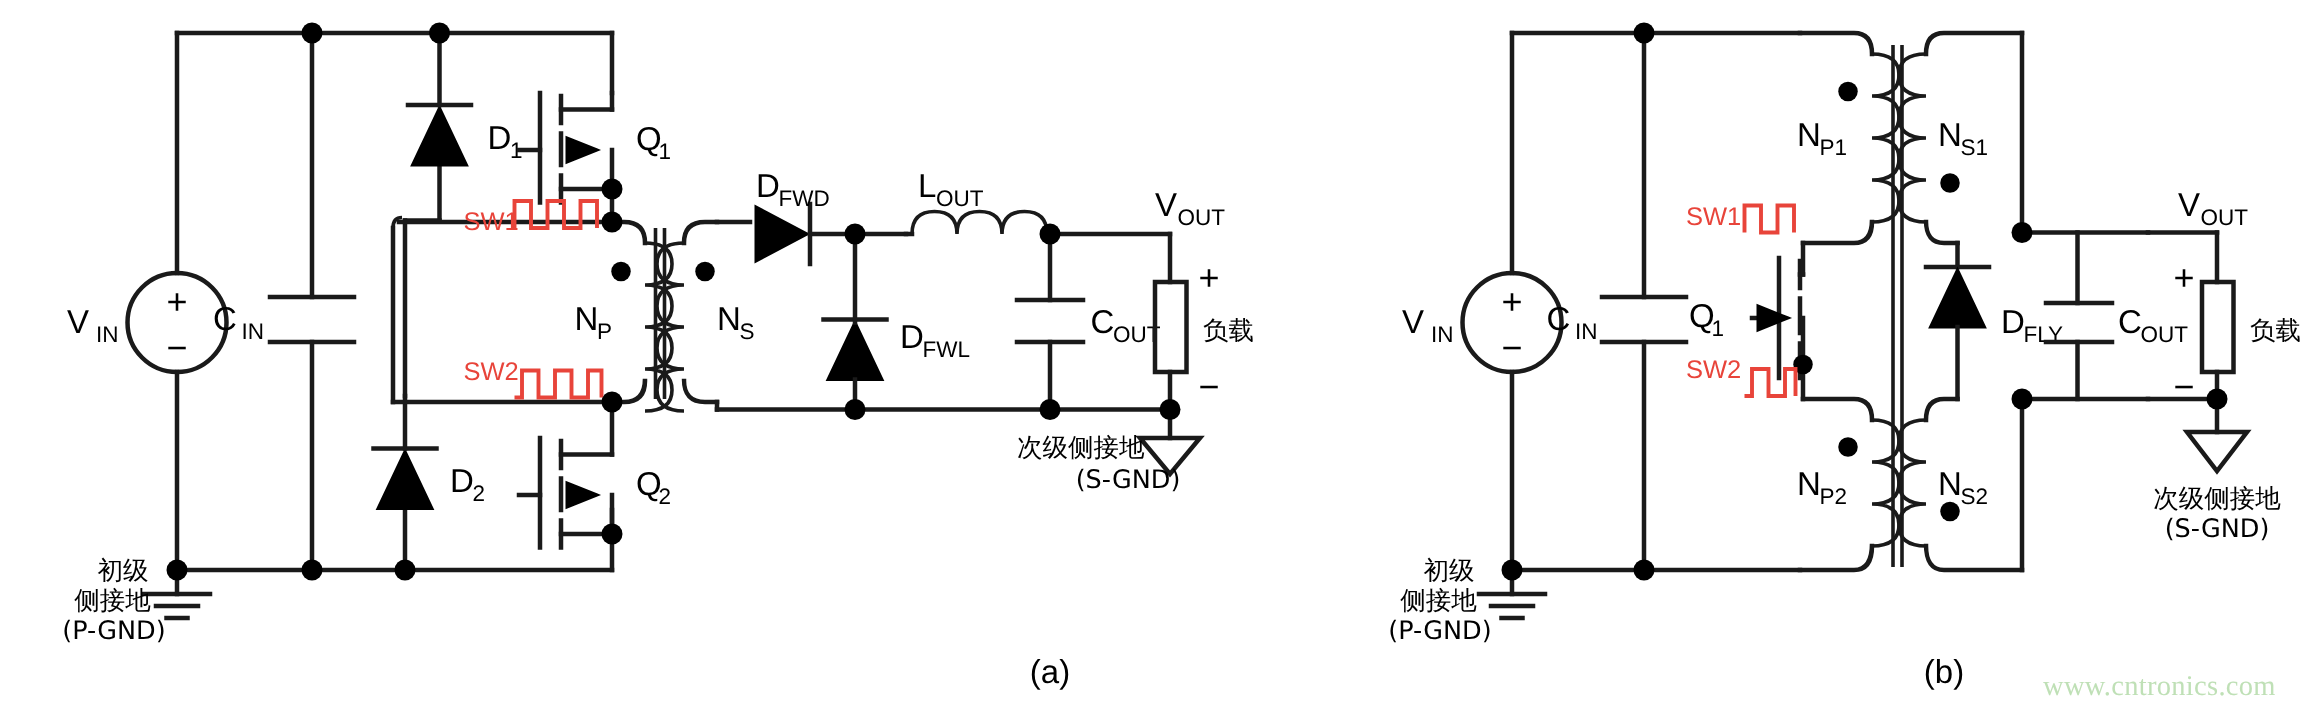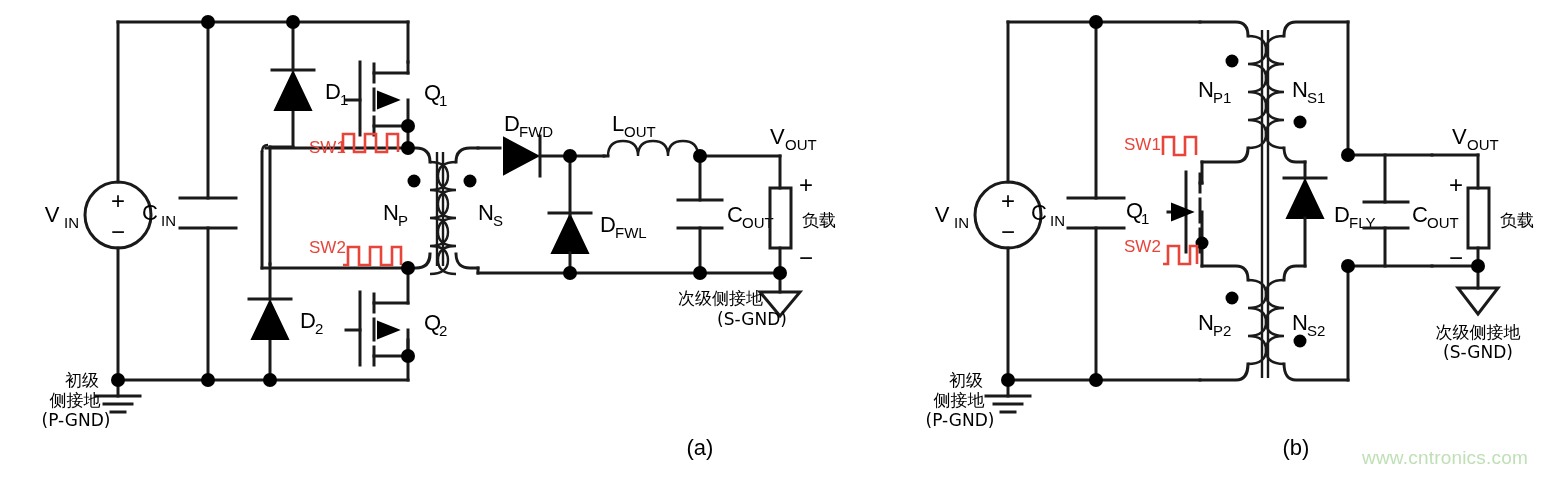--- a/index.html
+++ b/index.html
@@ -13,21 +13,21 @@
   .nofill{fill:none;stroke:#1a1a1a;stroke-width:3;}
   .sw{stroke:#e8443a;stroke-width:2.6;fill:none;stroke-linejoin:miter;stroke-linecap:butt;}
   text{font-family:"Liberation Sans",sans-serif;fill:#000;}
   .lbl{font-size:22px;}
   .lblsub{font-size:15px;}
   .swlbl{font-size:17px;fill:#e8443a;font-weight:normal;}
   .cn{font-family:"DejaVu Sans","Liberation Sans",sans-serif;font-size:17px;}
   .cap{font-size:22px;}
   .pm{font-size:24px;}
   .wm{position:absolute;left:1362px;top:447px;font-size:19px;color:#bfe0b6;
-      font-family:Liberation Sans, sans-serif;letter-spacing:.2px;white-space:nowrap;}
+      font-family:Liberation Serif, serif;letter-spacing:.2px;white-space:nowrap;}
 </style>
 </head>
 <body>
 
 <div id="stage">
 
 <svg width="1544" height="484" viewBox="0 0 1544 484">
 
   <g>
 

